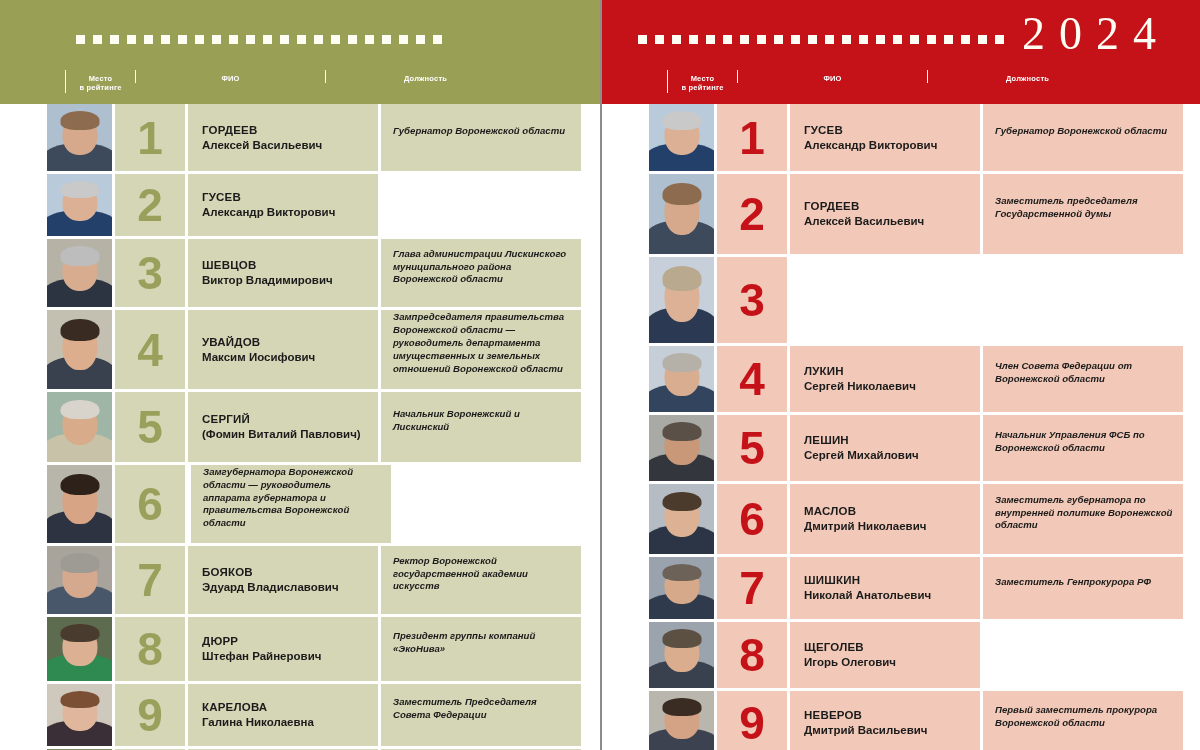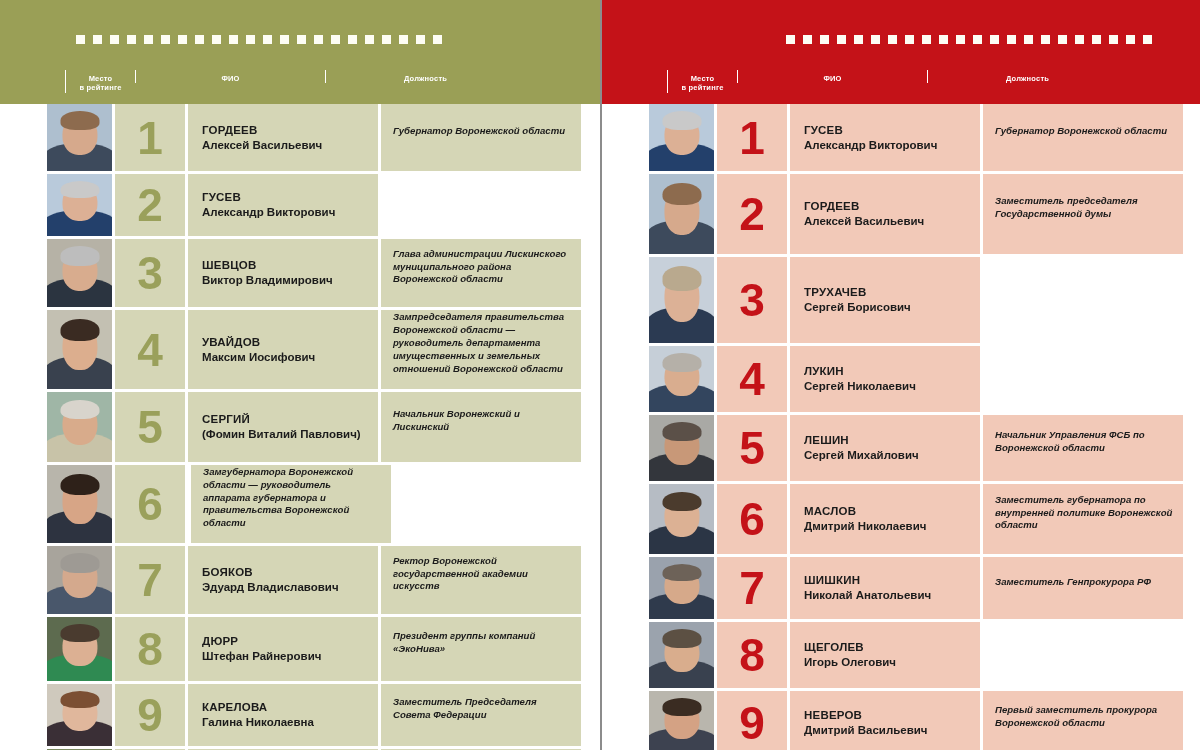--- a/index.html
+++ b/index.html
@@ -350,20 +350,21 @@
           <span class="d"></span>
           <span class="d"></span>
           <span class="d"></span>
           <span class="d"></span>
           <span class="d"></span>
           <span class="d"></span>
           <span class="d"></span>
           <span class="d"></span>
           <span class="d"></span>
         </span>
+      <span class="year">2024</span>
     </div>
     <div class="colhead">
       <div class="ch ch-photo c-photo"></div>
       <div class="ch ch-rank c-rank">
         <div>Место</div>
         <div>в рейтинге</div>
       </div>
       <div class="ch ch-name c-name">ФИО</div>
       <div class="ch ch-pos c-pos">Должность</div>
     </div>
@@ -411,43 +412,40 @@
             <div class="face">
               <div class="bg" style="background:#c7d0da"></div>
               <div class="body" style="background:#2b3a52"></div>
               <div class="head" style="background:#dcb196"></div>
               <div class="hair" style="background:#b9a98e"></div>
             </div>
           </div>
           <div class="gap"></div>
           <div class="cell-rank c-rank">3</div>
           <div class="gap"></div>
-          <div class="cell-name c-name">
-            <span class="surname">ТРУХАЧЕВ</span>
-            <span class="given">Сергей Борисович</span>
-          </div>
           <div class="gap"></div>
         </div>
         <div class="row" style="height: 66px;">
           <div class="cell-photo c-photo">
             <div class="face">
               <div class="bg" style="background:#c6cfd8"></div>
               <div class="body" style="background:#33455e"></div>
               <div class="head" style="background:#d9ad8f"></div>
               <div class="hair" style="background:#b5b0a8"></div>
             </div>
           </div>
           <div class="gap"></div>
           <div class="cell-rank c-rank">4</div>
           <div class="gap"></div>
           <div class="cell-name c-name">
             <span class="surname">ЛУКИН</span>
             <span class="given">Сергей Николаевич</span>
           </div>
           <div class="gap"></div>
+          <div class="cell-pos c-pos">Член Совета Федерации от Воронежской области</div>
         </div>
         <div class="row" style="height: 66px;">
           <div class="cell-photo c-photo">
             <div class="face">
               <div class="bg" style="background:#a9a9a5"></div>
               <div class="body" style="background:#33363c"></div>
               <div class="head" style="background:#c89878"></div>
               <div class="hair" style="background:#5b5048"></div>
             </div>
           </div>

